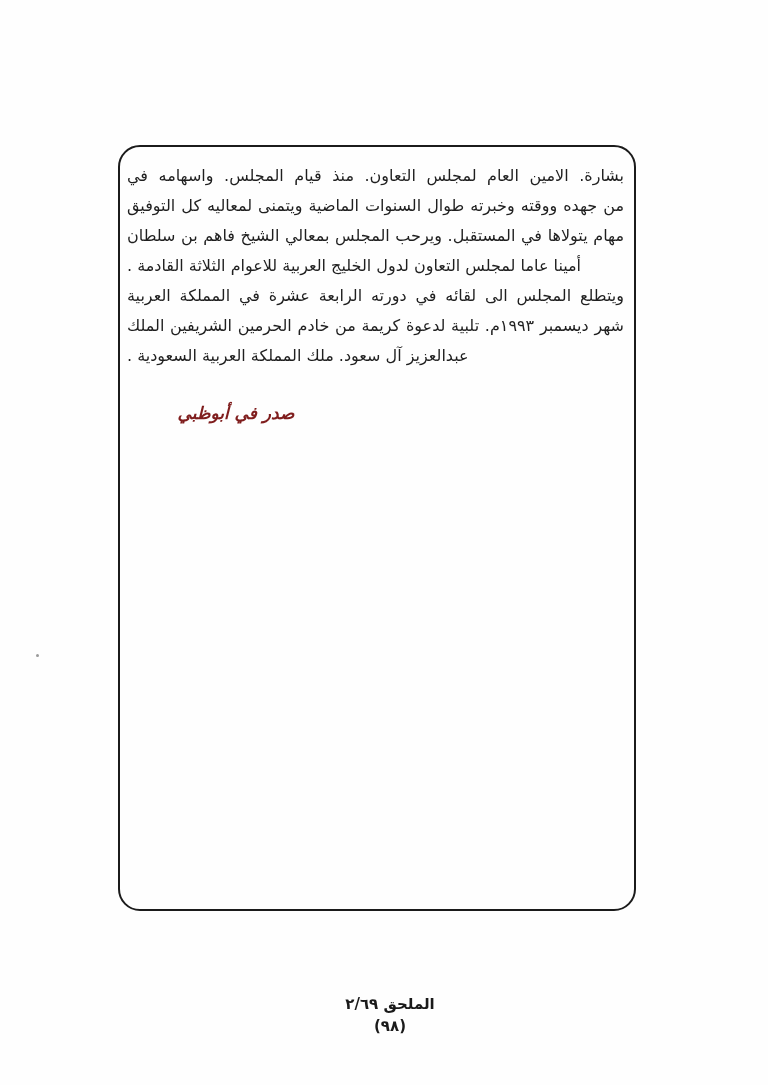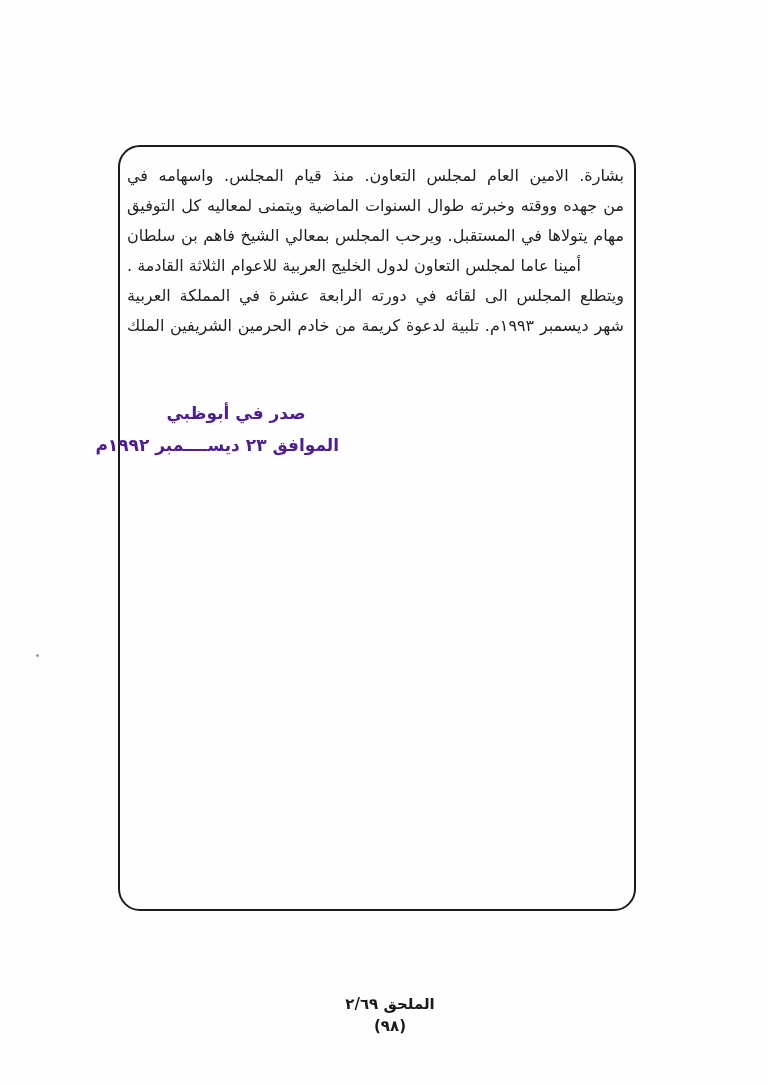--- a/index.html
+++ b/index.html
@@ -49,21 +49,22 @@
       position: absolute;
       left: 138px;
       top: 402px;
       width: 206px;
       direction: rtl;
       text-align: center;
       font-weight: bold;
       font-size: 17px;
       line-height: 32px;
       white-space: nowrap;
-      color: #4c1d95;
+      color: #7f1d1d;
+      font-style: italic;
     }
     .footer {
       position: absolute;
       left: 0;
       right: 0;
       top: 994px;
       text-align: center;
       direction: rtl;
       font-weight: bold;
       color: #1a1a1a;
@@ -94,25 +95,25 @@
 
   <div class="doc-frame">
 
     <div class="doc-text">
       <div class="doc-line jline">بشارة. الامين العام لمجلس التعاون. منذ قيام المجلس. واسهامه في المسيرة بالكثير</div>
       <div class="doc-line jline">من جهده ووقته وخبرته طوال السنوات الماضية ويتمنى لمعاليه كل التوفيق في اي</div>
       <div class="doc-line jline">مهام يتولاها في المستقبل. ويرحب المجلس بمعالي الشيخ فاهم بن سلطان القاسمي</div>
       <div class="doc-line rline">أمينا عاما لمجلس التعاون لدول الخليج العربية للاعوام الثلاثة القادمة .</div>
       <div class="doc-line jline">ويتطلع المجلس الى لقائه في دورته الرابعة عشرة في المملكة العربية السعودية في</div>
       <div class="doc-line jline">شهر ديسمبر ١٩٩٣م. تلبية لدعوة كريمة من خادم الحرمين الشريفين الملك فهد بن</div>
+      <div class="doc-line rline">عبدالعزيز آل سعود. ملك المملكة العربية السعودية .</div>
     </div>
 
     <div class="signature" style="position:absolute; left:13px; top:250px;">
       <div>صدر في أبوظبي</div>
-      <div>الموافق ٢٣ ديســــمبر ١٩٩٢م</div>
     </div>
 
   </div>
 
   <div class="speck"></div>
 
   <div class="footer">
     <div class="footer-annex">الملحق ٢/٦٩</div>
     <div class="footer-page">(٩٨)</div>
   </div>

